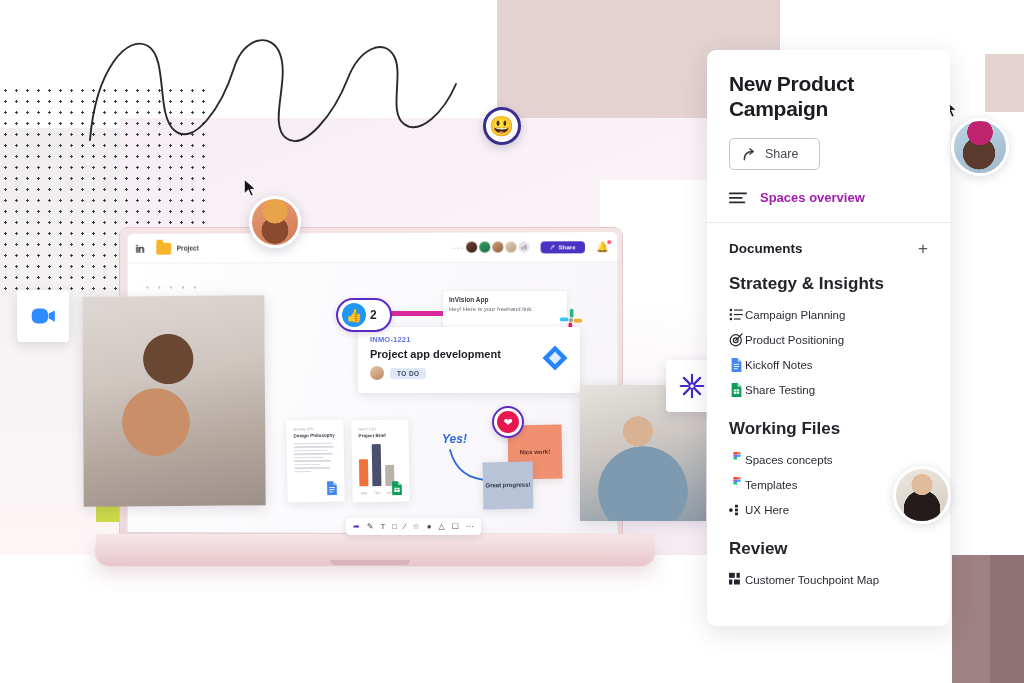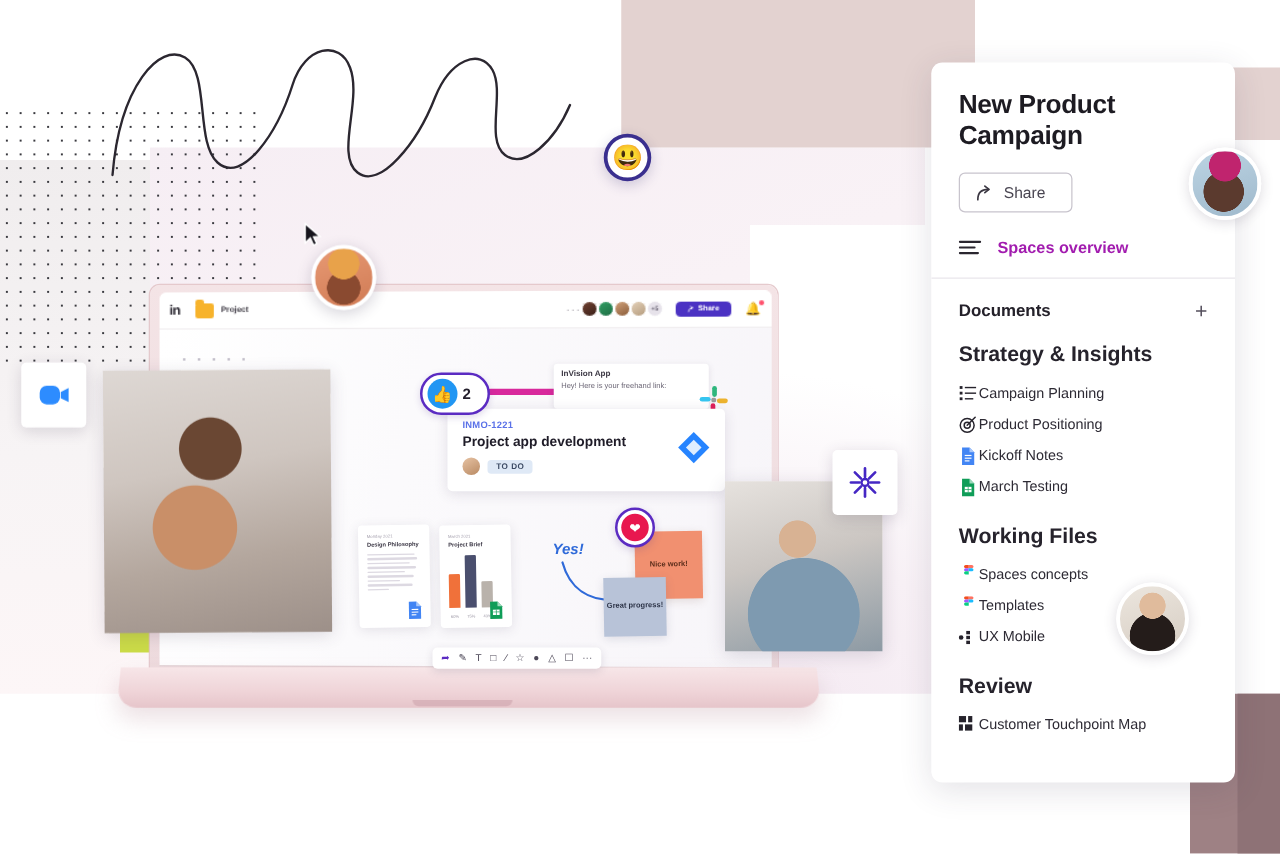--- a/index.html
+++ b/index.html
@@ -309,21 +309,21 @@
     border-radius:50%; background:#fff; border:3px solid #3a2f8f;
     display:flex; align-items:center; justify-content:center; font-size:20px;
     box-shadow:0 3px 10px rgba(50,40,110,.22);
   }
 
   
   .cursor { position:absolute; width:15px; height:20px; }
 
   
   .panel {
-    position:absolute; left:745px; top:50px; width:243px; height:576px;
+    position:absolute; left:707px; top:50px; width:243px; height:576px;
     background:#ffffff; border-radius:9px;
     box-shadow:0 6px 26px rgba(60,50,80,.14);
     overflow:hidden;
   }
   .panel-head { padding:22px 22px 0 22px; }
   .panel-title {
     font-size:21px; line-height:1.17; font-weight:700; color:#1d1b22;
     letter-spacing:-.3px;
   }
   .share-btn {
@@ -650,21 +650,21 @@
     <div class="doc-item">
       <span class="di-ico">
         <svg width="13" height="16" viewBox="0 0 24 28">
           <path d="M3 1h11l7 7v19H3z" fill="#0F9D58"></path>
           <path d="M14 1l7 7h-7z" fill="#9cd9bb"></path>
           <rect x="7" y="13" width="10" height="8" fill="#fff"></rect>
           <rect x="7" y="16.5" width="10" height="1" fill="#0F9D58"></rect>
           <rect x="11.5" y="13" width="1" height="8" fill="#0F9D58"></rect>
         </svg>
       </span>
-      <span class="t">March Testing</span>
+      <span class="t">Share Testing</span>
     </div>
 
     <div class="group-label">Working Files</div>
 
     <div class="doc-item">
       <span class="di-ico">
         <svg width="10" height="15" viewBox="0 0 12 18">
           <path d="M3 0h3v3H3a1.5 1.5 0 010-3z" fill="#F24E1E"></path>
           <path d="M6 0h3a1.5 1.5 0 010 3H6z" fill="#FF7262"></path>
           <path d="M3 3h3v3H3a1.5 1.5 0 010-3z" fill="#A259FF"></path>
@@ -690,21 +690,21 @@
 
     <div class="doc-item">
       <span class="di-ico">
         <svg width="16" height="14" viewBox="0 0 20 16">
           <circle cx="2.5" cy="8" r="2.5" fill="#26232c"></circle>
           <rect x="8" y="1" width="4" height="3.6" fill="#26232c"></rect>
           <rect x="8" y="6.2" width="4" height="3.6" fill="#26232c"></rect>
           <rect x="8" y="11.4" width="4" height="3.6" fill="#26232c"></rect>
         </svg>
       </span>
-      <span class="t">UX Mobile</span>
+      <span class="t">UX Here</span>
     </div>
 
     <div class="group-label">Review</div>
 
     <div class="doc-item">
       <span class="di-ico">
         <svg width="15" height="15" viewBox="0 0 18 18">
           <rect x="0" y="1" width="7" height="6" fill="#26232c"></rect>
           <rect x="9" y="1" width="4" height="6" fill="#26232c"></rect>
           <rect x="0" y="9" width="4" height="6" fill="#26232c"></rect>

